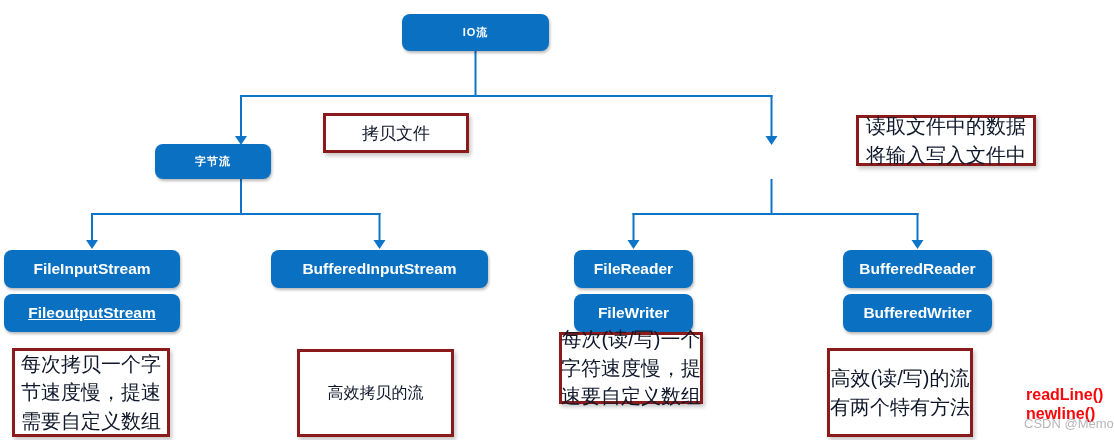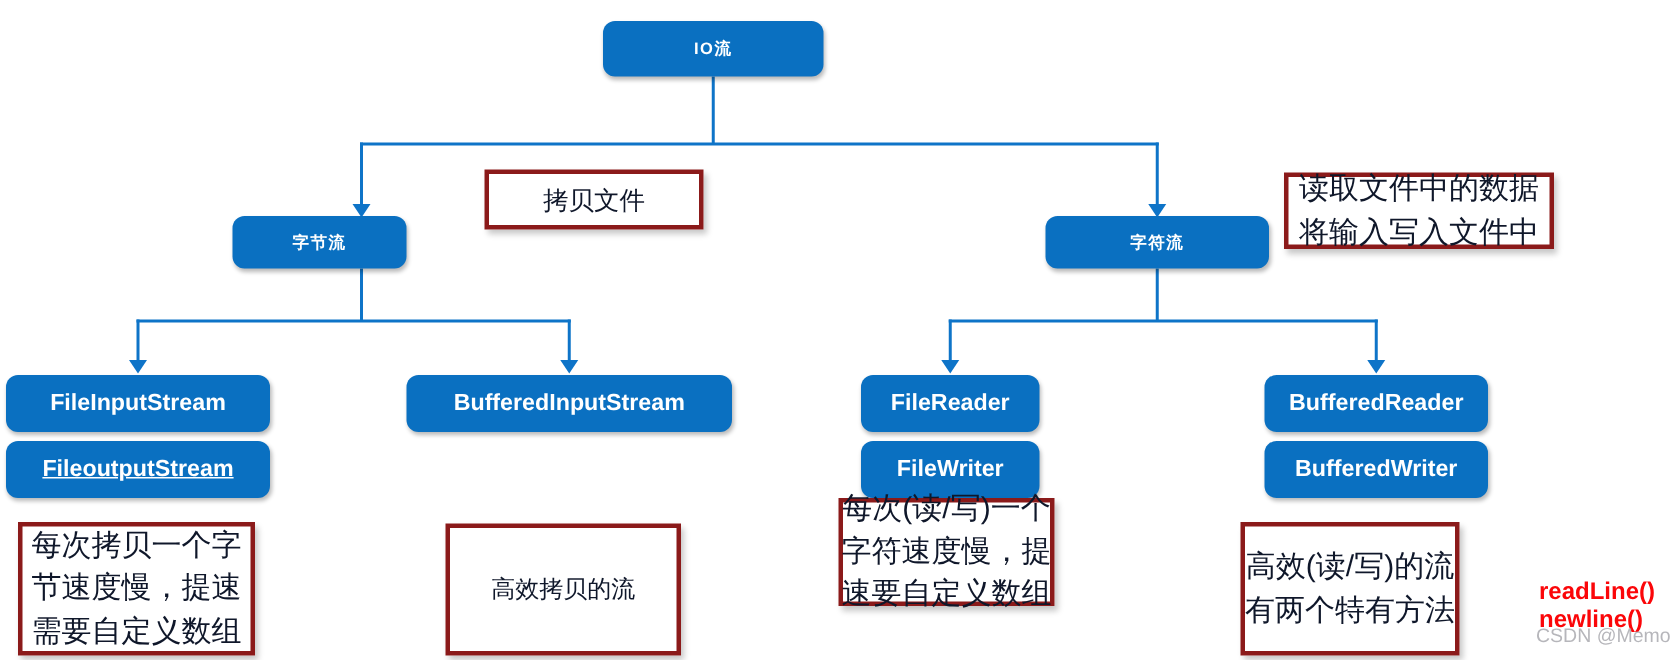--- a/index.html
+++ b/index.html
@@ -75,21 +75,20 @@
     <line x1="633.5" y1="213" x2="633.5" y2="241"></line>
     <polygon points="627.5,240 639.5,240 633.5,249"></polygon>
     <line x1="917.5" y1="213" x2="917.5" y2="241"></line>
     <polygon points="911.5,240 923.5,240 917.5,249"></polygon>
   </svg>
 
   <div class="bluebox header" style="left:402px; top:14px; width:147px; height:37px;">IO流</div>
 
   <div class="bluebox header" style="left:155px; top:144px; width:116px; height:35px;">字节流</div>
 
-  <div class="bluebox header" style="left:697px; top:144px; width:149px; height:35px;">字符流</div>
 
   <div class="bluebox leaf" style="left:4px; top:250px; width:176px; height:38px;">FileInputStream</div>
   <div class="bluebox leaf" style="left:4px; top:294px; width:176px; height:38px;text-decoration:underline;">FileoutputStream</div>
 
   <div class="bluebox leaf" style="left:271px; top:250px; width:217px; height:38px;">BufferedInputStream</div>
 
   <div class="bluebox leaf" style="left:574px; top:250px; width:119px; height:38px;">FileReader</div>
   <div class="bluebox leaf" style="left:574px; top:294px; width:119px; height:38px;">FileWriter</div>
 
   <div class="bluebox leaf" style="left:843px; top:250px; width:149px; height:38px;">BufferedReader</div>

